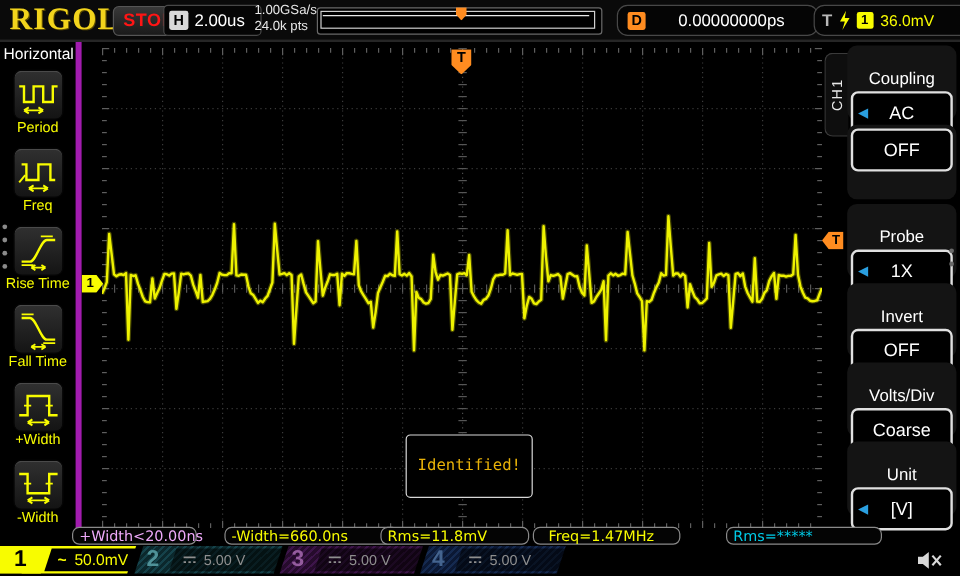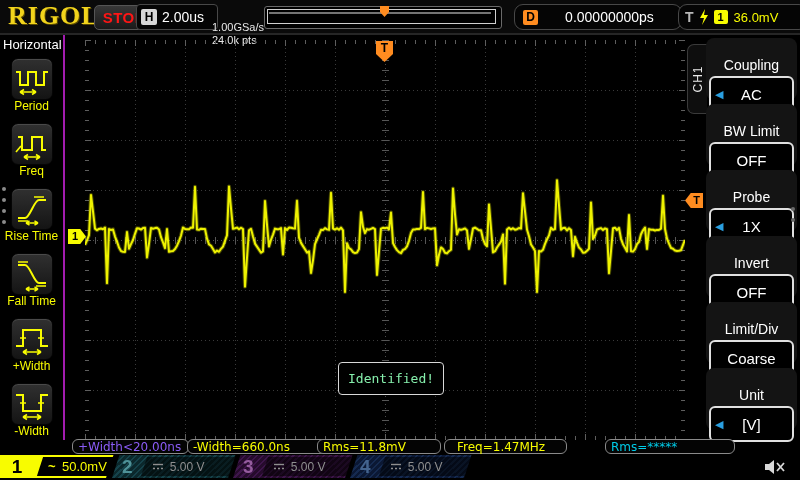--- a/index.html
+++ b/index.html
@@ -10,48 +10,48 @@
   .logo{position:absolute;left:8px;top:1px;font-family:"Liberation Serif",serif;font-weight:bold;
         font-size:26px;letter-spacing:1px;color:#f2d41c;text-shadow:1px 1px 0 #5a4a00;}
   .stop-btn{position:absolute;left:94px;top:5px;width:58px;height:23px;background:linear-gradient(#383838,#1a1a1a);
         border:1px solid #555;border-radius:5px;color:#ff1515;font-weight:bold;font-size:15px;
         display:flex;align-items:center;justify-content:center;letter-spacing:.5px;}
   .h-panel{position:absolute;left:136px;top:4px;width:72px;height:24px;background:#050505;border:1px solid #484848;
         border-radius:4px;display:flex;align-items:center;gap:5px;padding:0 4px;}
   .h-key{width:16px;height:16px;background:#d8d8d8;color:#000;font-weight:bold;font-size:12px;
         display:flex;align-items:center;justify-content:center;border-radius:2px;}
   .h-val{color:#fff;font-size:14px;}
-  .rate-panel{position:absolute;left:212px;top:3px;color:#e8e8e8;font-size:11px;line-height:13px;margin-top:18px;}
+  .rate-panel{position:absolute;left:212px;top:3px;color:#e8e8e8;font-size:11px;line-height:13px;}
   .preview{position:absolute;left:264px;top:6px;width:236px;height:21px;background:#000;
         border:1px solid #6a6a6a;border-radius:3px;}
   .preview-marker{position:absolute;left:115px;top:-1px;width:9px;height:11px;background:#ff8c20;
         clip-path:polygon(0 0,100% 0,100% 55%,50% 100%,0 55%);}
   .d-panel{position:absolute;left:514px;top:4px;width:150px;height:24px;background:#050505;border:1px solid #484848;
         border-radius:9px;display:flex;align-items:center;gap:8px;padding:0 8px;}
   .d-key{width:15px;height:15px;background:#ff8c20;color:#000;font-weight:bold;font-size:12px;
         display:flex;align-items:center;justify-content:center;border-radius:2px;}
   .d-val{color:#fff;font-size:14px;flex:1;text-align:center;}
   .t-panel{position:absolute;left:678px;top:4px;width:116px;height:24px;background:#050505;border:1px solid #484848;
         border-radius:9px;display:flex;align-items:center;gap:4px;padding:0 6px;}
   .t-key{color:#b8b8b8;font-weight:bold;font-size:14px;}
   .t-src{width:14px;height:14px;background:#f8fc00;color:#000;font-weight:bold;font-size:11px;
         display:flex;align-items:center;justify-content:center;border-radius:2px;}
   .t-val{color:#f8fc00;font-size:13px;margin-left:2px;}
   
-  .left-menu{position:absolute;left:0;top:35px;width:63px;height:405px;background:#000;border-right:2px solid #a21caf;}
+  .left-menu{position:absolute;left:0;top:35px;width:63px;height:405px;background:#000;border-right:5px solid #a21caf;}
   .lm-title{position:absolute;left:3px;top:2px;color:#fff;font-size:13px;}
   .lbtn{position:absolute;left:11px;width:40px;height:40px;background:linear-gradient(#303030,#141414);
         border:1px solid #050505;border-radius:7px;box-shadow:inset 0 1px 0 #4a4a4a;}
   .lbl{position:absolute;left:0;width:63px;text-align:center;color:#f8fc00;font-size:12px;white-space:nowrap;}
   .page-dots{position:absolute;left:2px;top:152px;display:flex;flex-direction:column;gap:7px;}
   .page-dots i{width:4px;height:4px;border-radius:50%;background:#8a8a8a;}
   
   .grat{position:absolute;left:85px;top:40px;width:600px;height:400px;}
-  .popup{position:absolute;left:338px;top:362px;height:19px;padding:6px 9px;background:#000;border:1px solid #d8d8d8;
-        border-radius:4px;color:#86efac;font-family:"DejaVu Sans Mono",monospace;font-size:13px;
+  .popup{position:absolute;left:338px;top:362px;height:19px;padding:16px 9px;background:#000;border:1px solid #d8d8d8;
+        border-radius:4px;color:#eab308;font-family:"DejaVu Sans Mono",monospace;font-size:13px;
         display:flex;align-items:center;}
   .trig-pos{position:absolute;left:376px;top:41px;width:17px;height:21px;background:#ff8c20;
         clip-path:polygon(0 0,100% 0,100% 62%,50% 100%,0 62%);color:#000;font-weight:bold;font-size:12px;
         text-align:center;line-height:15px;}
   .ch1-marker{position:absolute;left:68px;top:229px;width:18px;height:15px;background:#f8fc00;
         clip-path:polygon(0 0,68% 0,100% 50%,68% 100%,0 100%);color:#000;font-weight:bold;font-size:11px;
         line-height:15px;text-align:left;padding-left:4px;box-sizing:border-box;}
   .trig-lvl{position:absolute;left:685px;top:193px;width:18px;height:15px;background:#ff8c20;
         clip-path:polygon(32% 0,100% 0,100% 100%,32% 100%,0 50%);color:#000;font-weight:bold;font-size:11px;
         line-height:15px;text-align:right;padding-right:3px;box-sizing:border-box;}
@@ -534,58 +534,57 @@
   </div>
   <div class="right-menu">
     <div class="mitem" style="top:0">
       <div class="mlabel">Coupling</div>
       <div class="mvalue">
         <span class="marrow">◀</span>
         <span>AC</span>
       </div>
     </div>
     <div class="mitem" style="top:66px">
-      <div class="mlabel">BW Limit</div>
       <div class="mvalue">
         <span>OFF</span>
       </div>
     </div>
     <div class="mitem" style="top:132px">
       <div class="mlabel">Probe</div>
       <div class="mvalue">
         <span class="marrow">◀</span>
         <span>1X</span>
       </div>
     </div>
     <div class="mitem" style="top:198px">
       <div class="mlabel">Invert</div>
       <div class="mvalue">
         <span>OFF</span>
       </div>
     </div>
     <div class="mitem" style="top:264px">
-      <div class="mlabel">Limit/Div</div>
+      <div class="mlabel">Volts/Div</div>
       <div class="mvalue">
         <span>Coarse</span>
       </div>
     </div>
     <div class="mitem" style="top:330px">
       <div class="mlabel">Unit</div>
       <div class="mvalue">
         <span class="marrow">◀</span>
         <span>[V]</span>
       </div>
     </div>
   </div>
   <div class="rm-dots">
       <i></i>
       <i></i>
     </div>
 
-  <div class="meas" style="left: 72px; width: 117px; color: #8b5cf6;">+Width&lt;20.00ns</div>
+  <div class="meas" style="left: 60px; width: 104px; color: #f0abfc;">+Width&lt;20.00ns</div>
   <div class="meas" style="left: 187px; width: 146px; color: rgb(248, 252, 0); text-align: center;">-Width=660.0ns</div>
   <div class="meas" style="left: 317px; width: 124px; color: rgb(248, 252, 0);">Rms=11.8mV</div>
   <div class="meas" style="left: 444px; width: 123px; color: rgb(248, 252, 0); padding-left: 12px;">Freq=1.47MHz</div>
   <div class="meas" style="left: 570px; width: 130px; color: rgb(0, 204, 232); margin-left: 35px;">Rms=*****</div>
 
   <div class="chanbar">
     <div class="chip ch1" style="left:0;width:106px">
       <div class="chip-bg" style="left:18px;right:0"></div>
       <div class="num1">1</div>
       <div class="inner-box" style="left:40px;width:58px">

